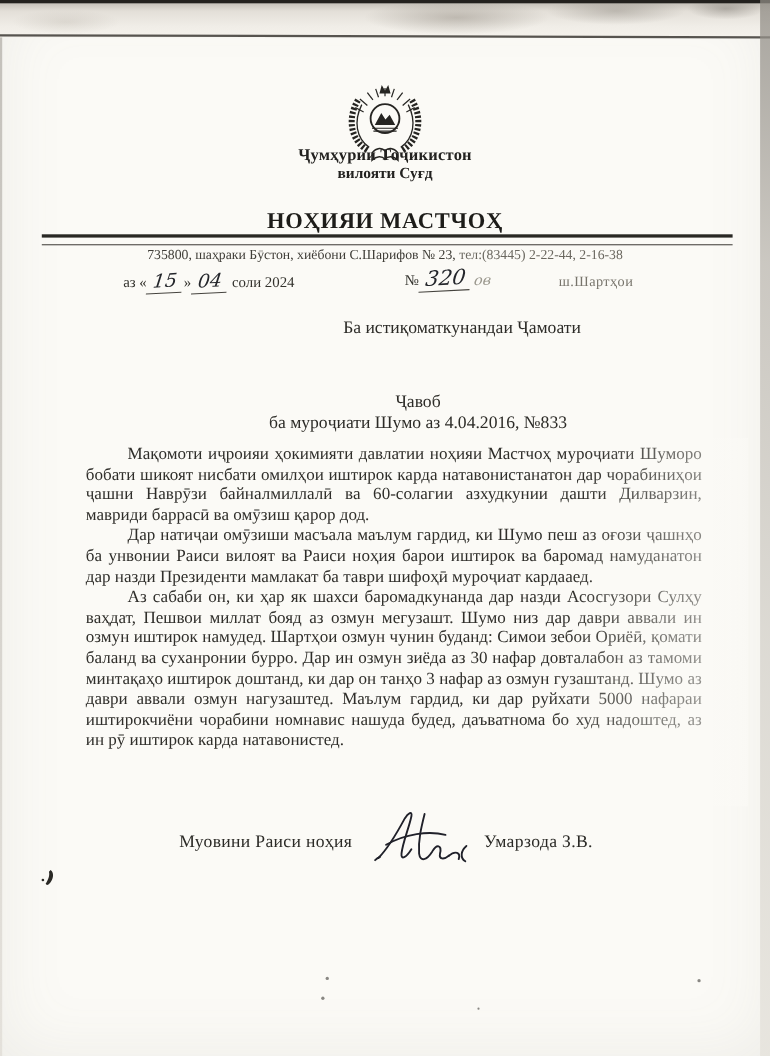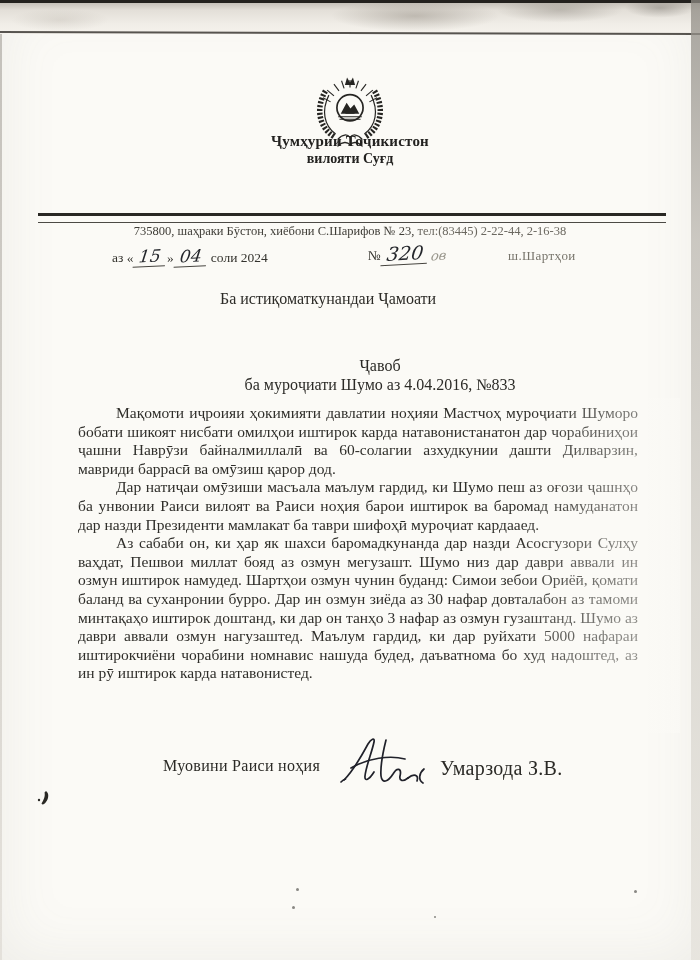--- a/index.html
+++ b/index.html
@@ -46,35 +46,35 @@
   .ref-date{position:absolute;left:112px;top:6px;}
   .ref-number{position:absolute;left:368px;top:2px;}
   .ref-city{position:absolute;left:508px;top:8px;color:#77746b;font-size:13px;letter-spacing:.4px;}
   .hand{display:inline-block;font-family:"DejaVu Serif",serif;font-style:italic;
     font-size:17px;color:#24262b;transform:skewX(-10deg) rotate(-3deg);}
   .hand-u{border-bottom:1.4px solid #45433e;padding:0 5px;margin:0 1px;}
   .hand-big{font-size:19px;}
   .flourish{font-size:13px;color:#9a978d;margin-left:2px;}
 
   
-  .recipient{position:absolute;top:289px;right:80px;width:400px;text-align:left;
+  .recipient{position:absolute;top:289px;right:80px;width:400px;text-align:center;
     font-size:16px;line-height:19px;color:#2c2b27;}
   .subject{position:absolute;top:356px;left:60px;width:640px;text-align:center;
     font-size:16px;line-height:19px;color:#2c2b27;}
   .subject .t{display:block;text-align:center;}
 
   
   .body-text{position:absolute;top:404px;left:78px;width:560px;
     font-size:15.5px;line-height:18.6px;text-align:justify;color:#2f2e2a;}
   .body-text p{margin:0;text-indent:38px;}
 
   
   .sig-title{position:absolute;top:757px;left:163px;font-size:16px;letter-spacing:.3px;}
   .sig-mark{position:absolute;top:730px;left:338px;width:105px;height:64px;}
-  .sig-name{position:absolute;top:757px;left:440px;font-size:20px;letter-spacing:.3px;}
+  .sig-name{position:absolute;top:757px;left:440px;font-size:16px;letter-spacing:.3px;}
   .ink-blot{position:absolute;top:788px;left:36px;width:16px;height:20px;}
 </style>
 </head>
 <body>
 
 <div class="scan">
 
   <div class="top-band"></div>
   <div class="right-strip"></div>
   <div class="left-line"></div>
@@ -103,20 +103,21 @@
     <path d="M31 74 C 13 63, 9 40, 21 20" fill="none" stroke="#262522" stroke-width="6.5" stroke-dasharray="2.5 2"></path>
     <path d="M69 74 C 87 63, 91 40, 79 20" fill="none" stroke="#262522" stroke-width="6.5" stroke-dasharray="2.5 2"></path>
     <path d="M33 71 C 19 61, 16 43, 25 25" fill="none" stroke="#262522" stroke-width="1.4"></path>
     <path d="M67 71 C 81 61, 84 43, 75 25" fill="none" stroke="#262522" stroke-width="1.4"></path>
     <path d="M36 77 C 41 71, 47 71, 50 75 C 53 71, 59 71, 64 77 L64 85 C 59 80, 53 80, 50 84 C 47 80, 41 80, 36 85 Z" fill="#fbfaf6" stroke="#262522" stroke-width="1.5"></path>
     <path d="M50 75 V84" stroke="#262522" stroke-width="1.2"></path>
   </svg>
 
   <div class="center-line h-republic">Ҷумҳурии Тоҷикистон</div>
   <div class="center-line h-region">вилояти Суғд</div>
+  <div class="center-line h-auth2">НОҲИЯИ МАСТЧОҲ</div>
   <div class="sep"></div>
   <div class="center-line addr"><span>735800,  шаҳраки Бӯстон, хиёбони С.Шарифов № 23, </span><span class="tel">тел:(83445) 2-22-44,  2-16-38</span></div>
 
   <div class="ref-row">
     <span class="ref-date"><span>аз «</span><span class="hand hand-u">15</span><span>»</span><span class="hand hand-u">04</span><span> соли 2024</span></span>
     <span class="ref-number"><span>№</span><span class="hand hand-u hand-big">320</span><span class="hand flourish">ов</span></span>
     <span class="ref-city">ш.Шартҳои</span>
   </div>
 
   <div class="recipient">

